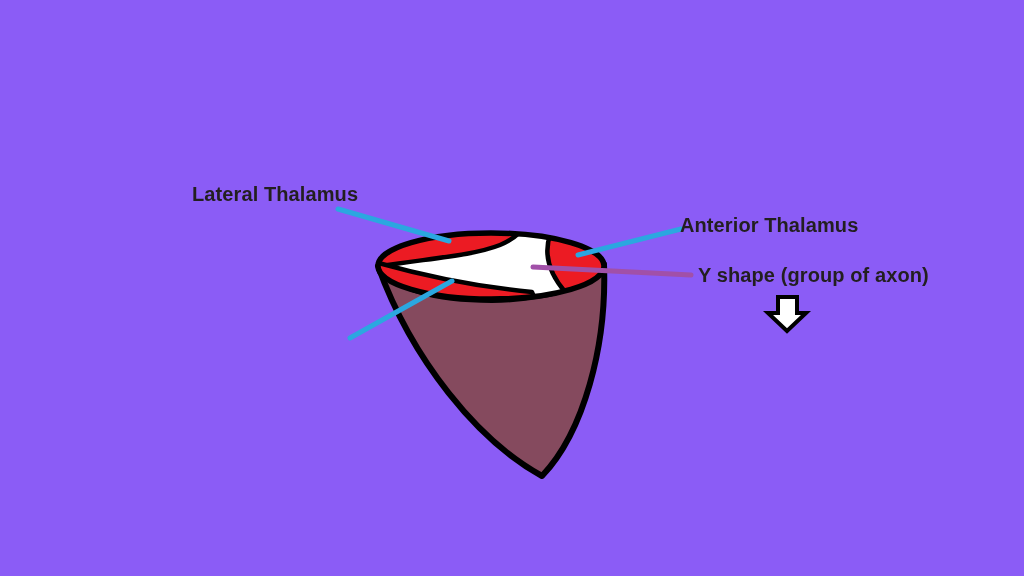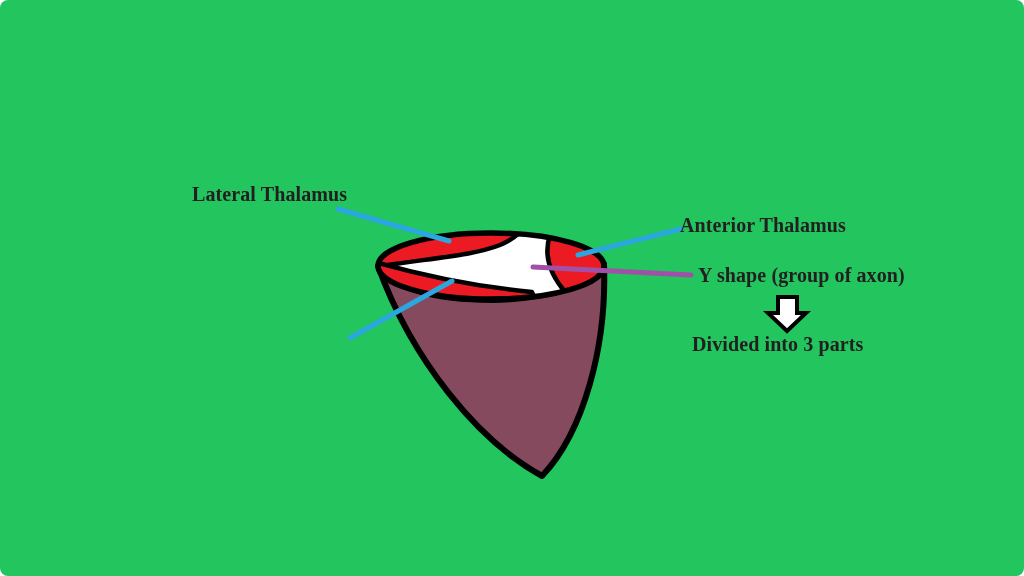--- a/index.html
+++ b/index.html
@@ -4,24 +4,23 @@
 <style>
   html, body {
     margin: 0;
     padding: 0;
     background: #ffffff;
   }
   #canvas {
     position: relative;
     width: 1024px;
     height: 576px;
-    background: #22c55e;
+    background: #8b5cf6;
     overflow: hidden;
-    font-family: Liberation Serif, serif;
-    border-radius: 8px;
+    font-family: Liberation Sans, sans-serif;
   }
   #diagram-svg {
     position: absolute;
     left: 0;
     top: 0;
   }
   .label {
     position: absolute;
     font-weight: 700;
     font-size: 20px;
@@ -119,16 +118,15 @@
 
     <path class="hollow-arrow" d="M 778 297 L 797 297 L 797 313 L 806 313 L 787 331 L 768 313 L 778 313 Z"></path>
   </svg>
 
   <div class="label" id="label-lateral">Lateral Thalamus</div>
 
   <div class="label" id="label-yshape">Y shape (group of axon)</div>
 
   <div class="label" id="label-anterior">Anterior Thalamus</div>
 
-  <div class="label" id="label-divided">Divided into 3 parts</div>
 
 
 </div>
 
 </body></html>

